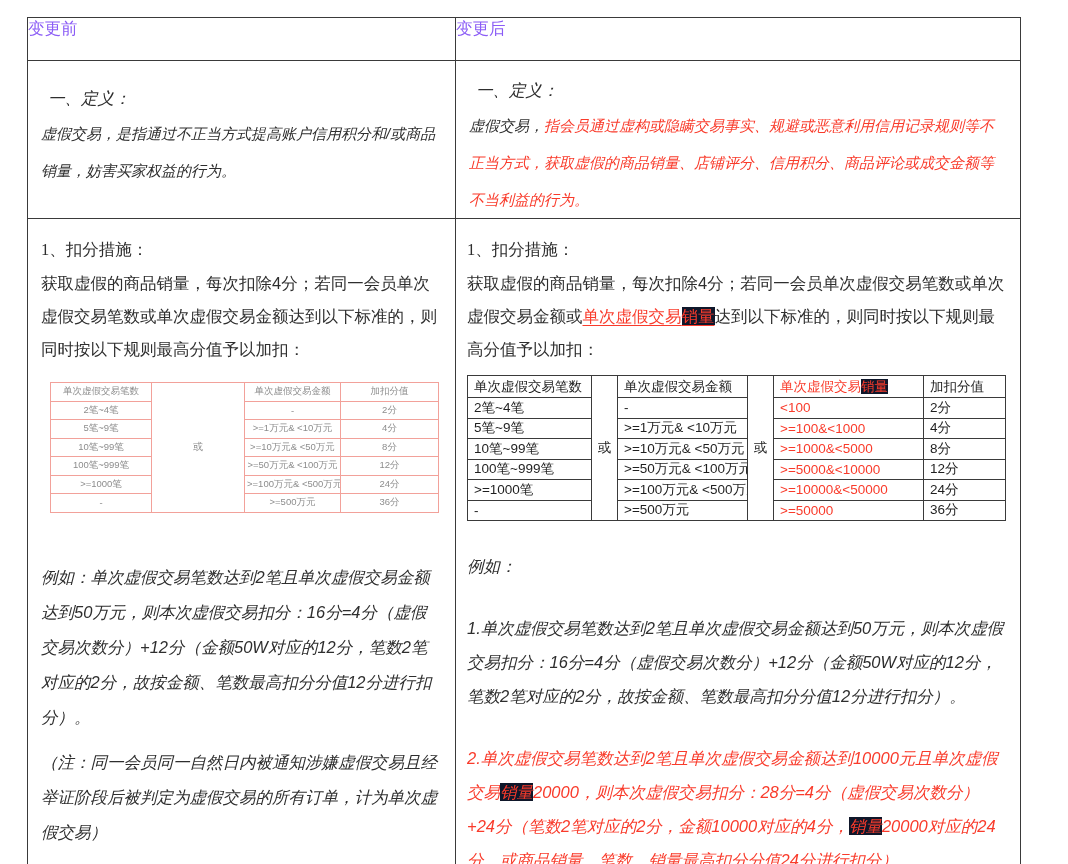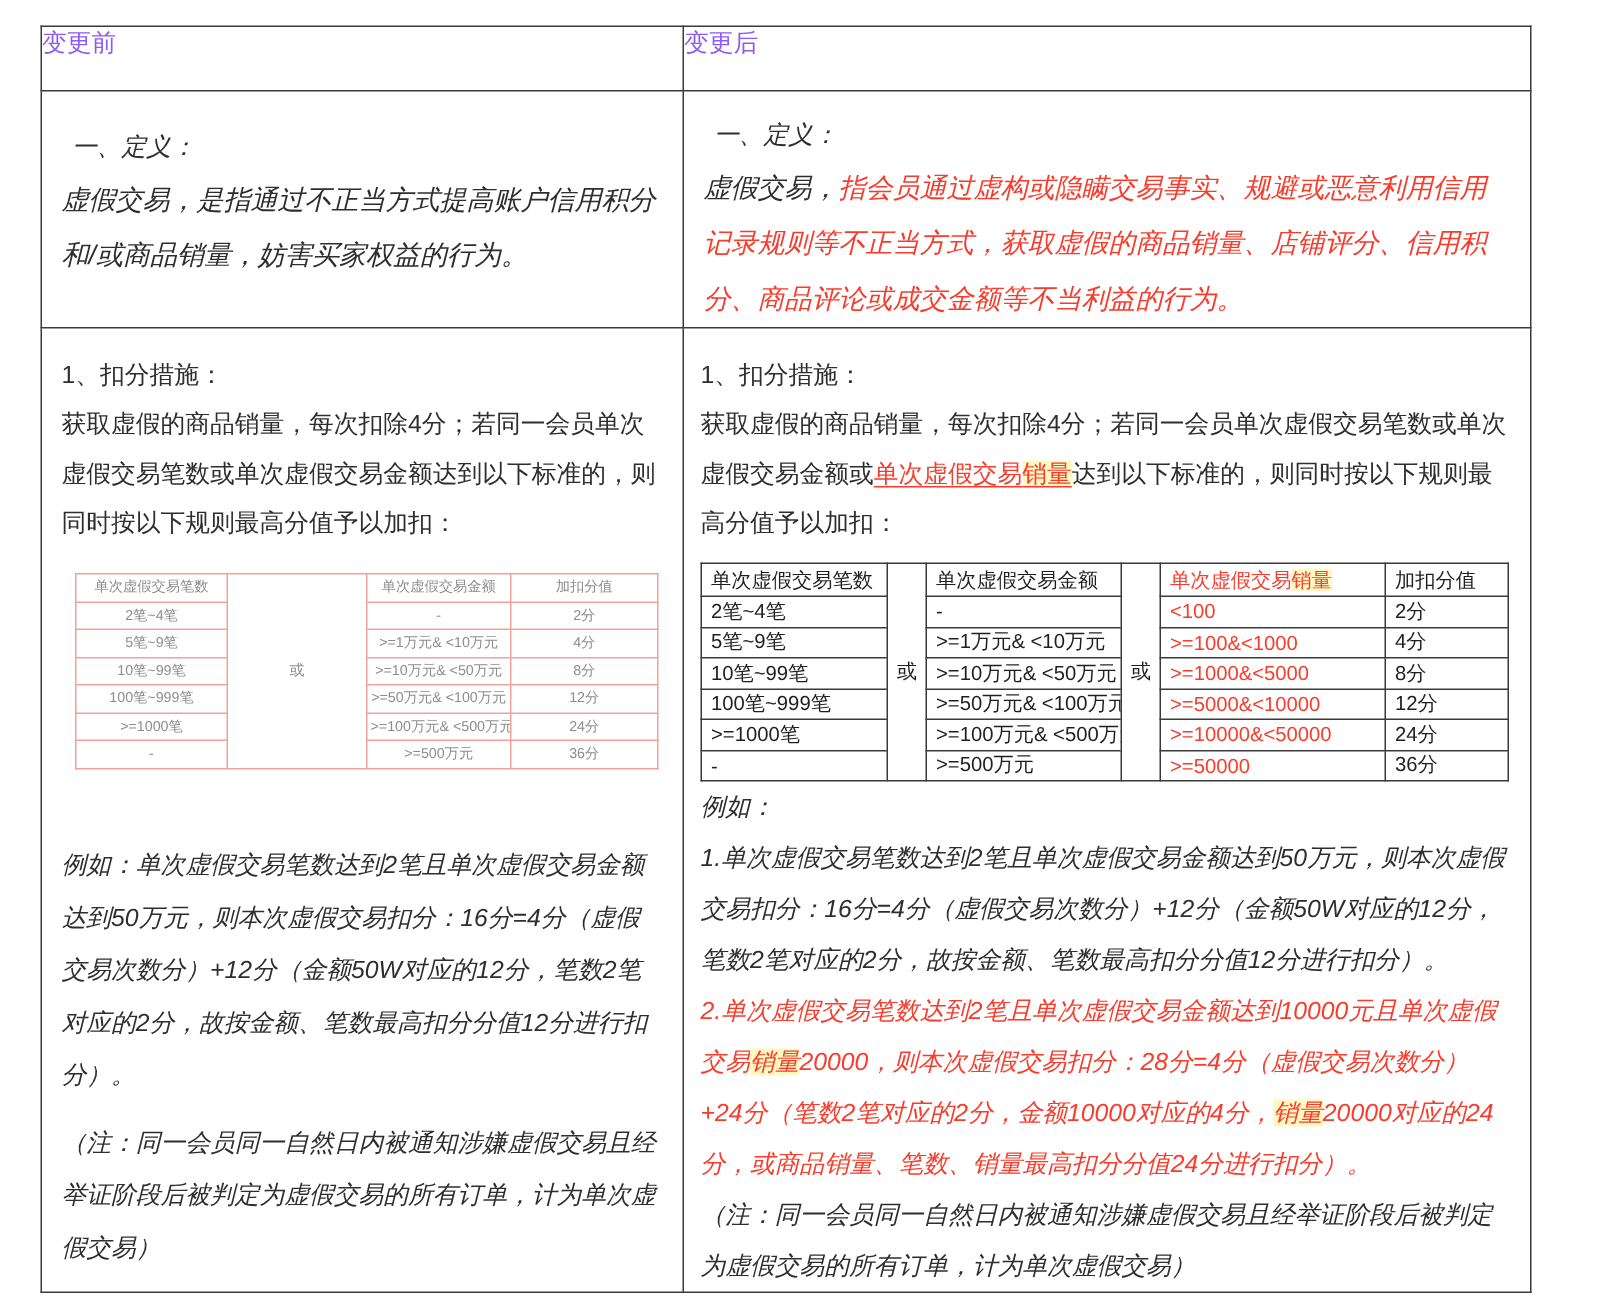--- a/index.html
+++ b/index.html
@@ -25,27 +25,27 @@
   }
   .hdr-row td { height: 42px; vertical-align: middle; padding: 0 12px; font-size: 16.5px; color: #8b5cf6; }
   .def-row td { height: 147px; font-style: italic; }
   .meas-row td { height: 641px; }
 
   .cell-pad { padding: 14px 14px 0 13px; }
   .def-pad  { padding: 20px 14px 0 13px; }
 
   p { margin: 0; }
   .sec-title { font-size: 16.5px; line-height: 34px; text-indent: 7px; }
-  .sec-title.noindent { text-indent: 0; }
-  .body-text { font-size: 18px; line-height: 37px; }
+  .sec-title.noindent { text-indent: 0; font-family: Liberation Serif, serif; }
+  .body-text { font-size: 15px; line-height: 37px; }
   .meas-text { font-size: 16.5px; line-height: 33px; }
 
   .red  { color: #f93b2b; }
   .u-red { color: #f93b2b; text-decoration: underline; text-underline-offset: 3px; }
-  .hl   { background-color: #fef9c3; }
+  .hl   { background-color: #0f172a; }
 
   
   .mini {
     border-collapse: collapse;
     margin: 16px 0 0 9px;
     width: 388px;
     table-layout: fixed;
     font-size: 9.5px;
     color: #8d8d8d;
     text-align: center;
@@ -68,21 +68,21 @@
     height: 19.5px;
     padding: 0 3px 0 6px;
     overflow: hidden;
     white-space: nowrap;
     vertical-align: middle;
   }
   .crit td.or-cell { text-align: center; padding: 0; }
   .crit td.sales { color: #f93b2b; }
   .crit tr.h td { height: 21px; }
 
-  .example { font-style: italic; font-size: 16.5px; line-height: 34px; }
+  .example { font-style: italic; font-size: 16.5px; line-height: 34px; margin-top: 28px; }
   .example.left { line-height: 35px; }
 </style>
 </head>
 <body>
 
 <table class="doc">
   <colgroup>
       <col style="width:428px">
       <col style="width:565px">
     </colgroup>

